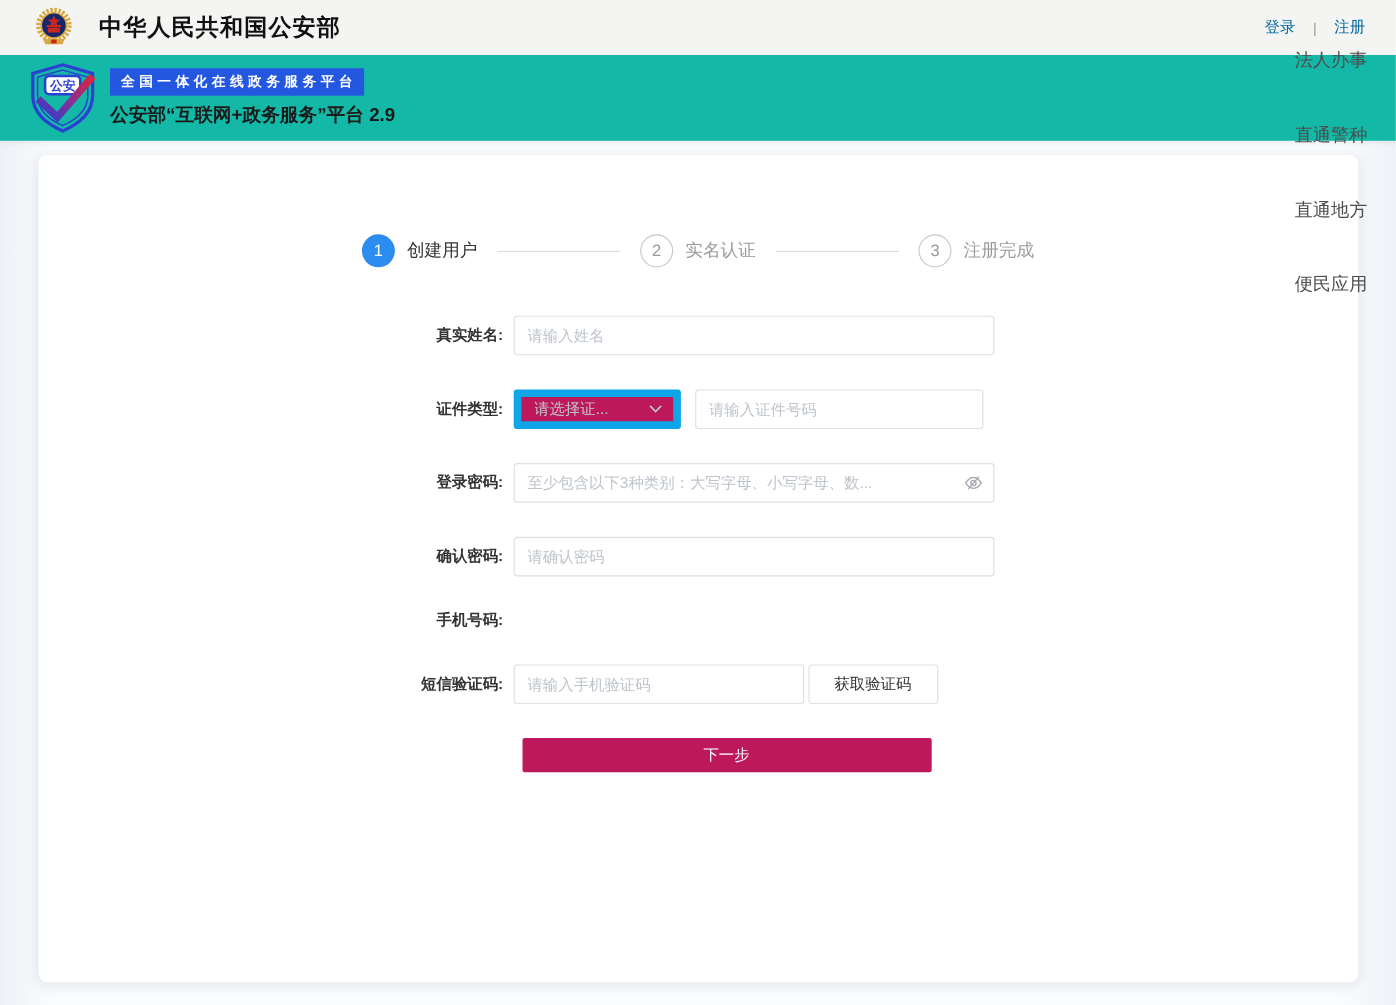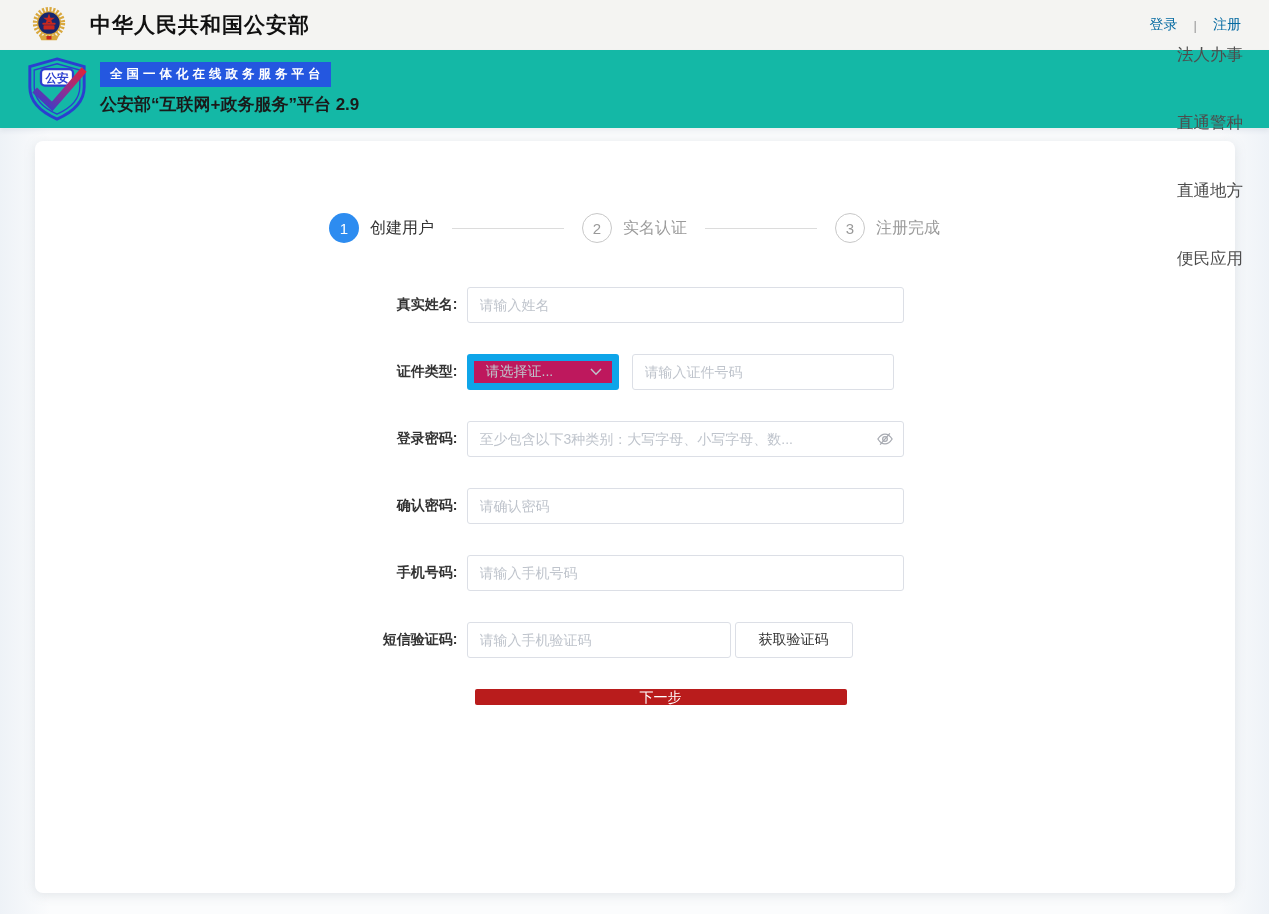--- a/index.html
+++ b/index.html
@@ -64,21 +64,21 @@
 
   
   .agree-row { display:flex; margin:37px 0 0 440px; }
   .checkbox { width:16px; height:16px; border:1px solid #dcdfe6; border-radius:2px; background:#fff; margin-top:3px;
               cursor:pointer; flex:0 0 auto; }
   .agree-text { width:402px; margin-left:10px; font-size:14px; line-height:1.65; }
   .agree-prefix { font-weight:bold; color:#333; }
   .agree-link { color:#2d8cf0; text-decoration:none; cursor:pointer; }
 
   
-  .submit-btn { display:block; margin:24px 0 0 440px; width:372px; height:16px; background:#b91c1c; color:#fff;
+  .submit-btn { display:block; margin:24px 0 0 440px; width:372px; height:31px; background:#be185d; color:#fff;
                 border:none; border-radius:2px; font-size:14px; cursor:pointer;
                 font-family:"Liberation Sans","DejaVu Sans",sans-serif; }
 </style>
 </head>
 <body>
 
 <div class="topbar">
   <span class="emblem">
     <svg viewBox="0 0 40 40" width="38" height="38">
       <circle cx="20" cy="18" r="14.5" fill="none" stroke="#d9a83e" stroke-width="5" stroke-dasharray="2.2 1.6"></circle>
@@ -191,23 +191,20 @@
 
       <div class="form-row">
         <span class="form-label">确认密码:</span>
         <span class="controls">
           <input class="inp w-full" type="text" placeholder="请确认密码" style="">
         </span>
       </div>
 
       <div class="form-row">
         <span class="form-label">手机号码:</span>
-        <span class="controls">
-          <input class="inp w-full" type="text" placeholder="请输入手机号码" style="">
-        </span>
       </div>
 
       <div class="form-row">
         <span class="form-label">短信验证码:</span>
         <span class="controls">
           <input class="inp sms-input" type="text" placeholder="请输入手机验证码" style="">
           <button class="sms-btn">获取验证码</button>
         </span>
       </div>
 

